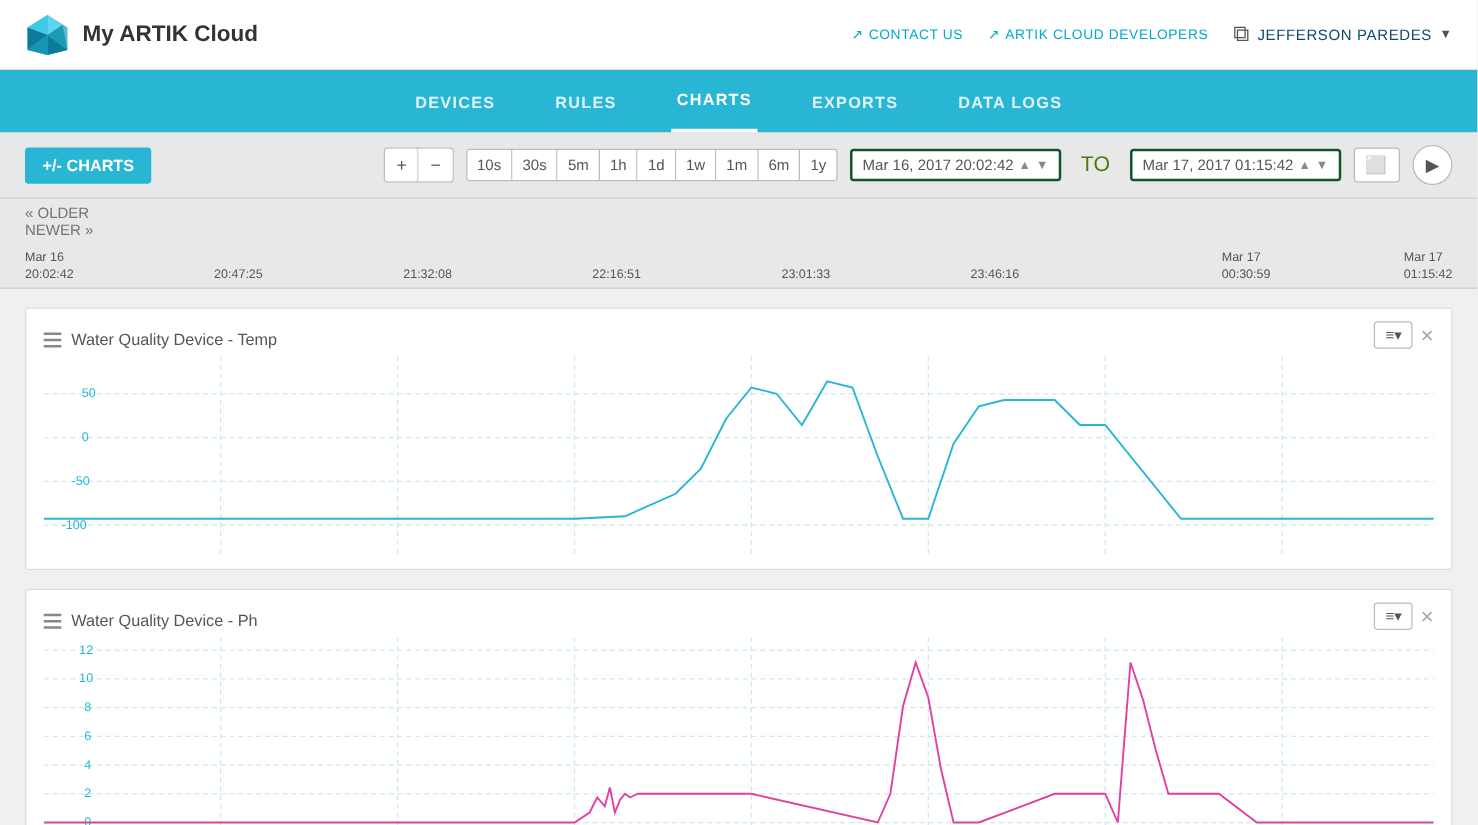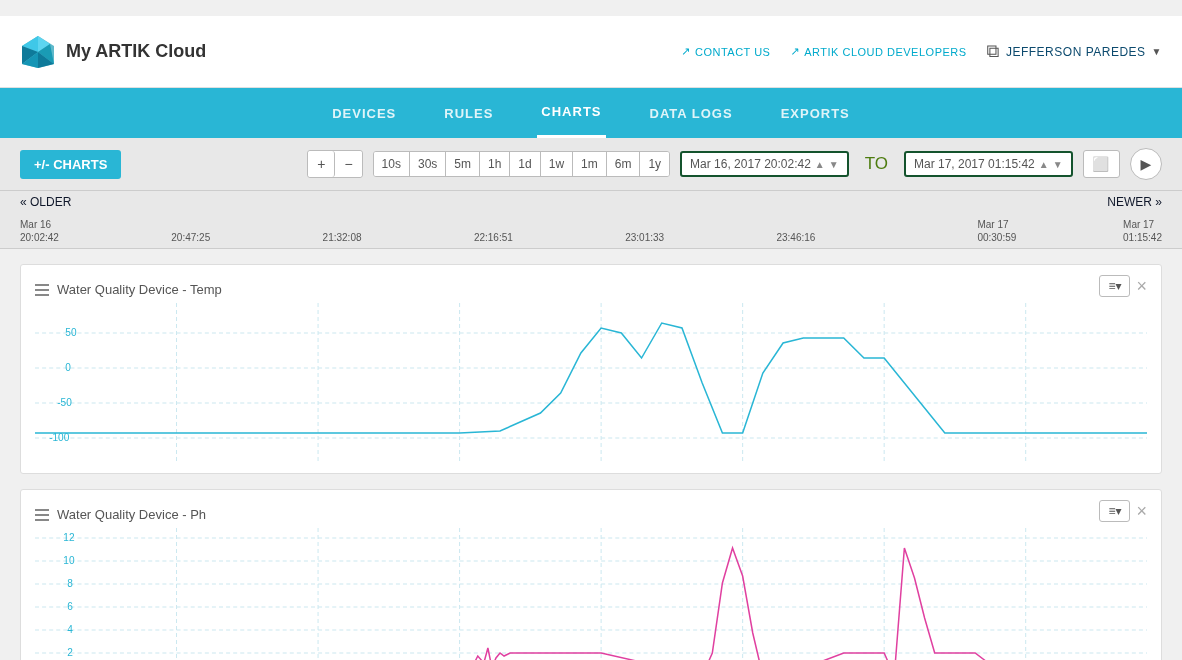--- a/index.html
+++ b/index.html
@@ -5,23 +5,22 @@
     * { box-sizing: border-box; margin: 0; padding: 0; }
     body { font-family: Arial, sans-serif; background: #f0f0f0; color: #333; font-size: 13px; }
 
     
     .header {
       background: #fff;
       display: flex;
       align-items: center;
       justify-content: space-between;
       padding: 0 20px;
-      height: 72px;
+      height: 56px;
       border-bottom: 1px solid #e0e0e0;
-      margin-top: 16px;
     }
     .logo-area {
       display: flex;
       align-items: center;
       gap: 10px;
     }
     .logo-icon {
       width: 36px;
       height: 36px;
     }
@@ -183,22 +182,23 @@
       color: #555;
     }
 
     
     .timeline-nav {
       background: #e8e8e8;
       display: flex;
       justify-content: space-between;
       padding: 4px 20px;
       font-size: 12px;
-      color: #0f172a;
-      cursor: pointer;
+      color: #737373;
+      cursor: pointer;
+      flex-direction: column;
     }
     .timeline-labels {
       background: #e8e8e8;
       display: flex;
       align-items: flex-end;
       padding: 4px 20px 6px 20px;
       border-bottom: 1px solid #ccc;
       font-size: 11px;
       color: #555;
       position: relative;
@@ -341,22 +341,22 @@
       <span style="color:#0c4a6e;">JEFFERSON PAREDES</span>
       <span style="color:#555;font-size:10px;">▼</span>
     </div>
   </div>
 </div>
 
 <nav class="nav">
   <div class="nav-item">DEVICES</div>
   <div class="nav-item">RULES</div>
   <div class="nav-item active">CHARTS</div>
+  <div class="nav-item">EXPORTS</div>
   <div class="nav-item">DATA LOGS</div>
-  <div class="nav-item">EXPORTS</div>
 </nav>
 
 <div class="toolbar">
   <button class="btn-charts">+/- CHARTS</button>
   <div class="toolbar-spacer"></div>
   <div class="zoom-group">
     <button class="zoom-btn">+</button>
     <button class="zoom-btn">−</button>
   </div>
   <div class="time-group">

